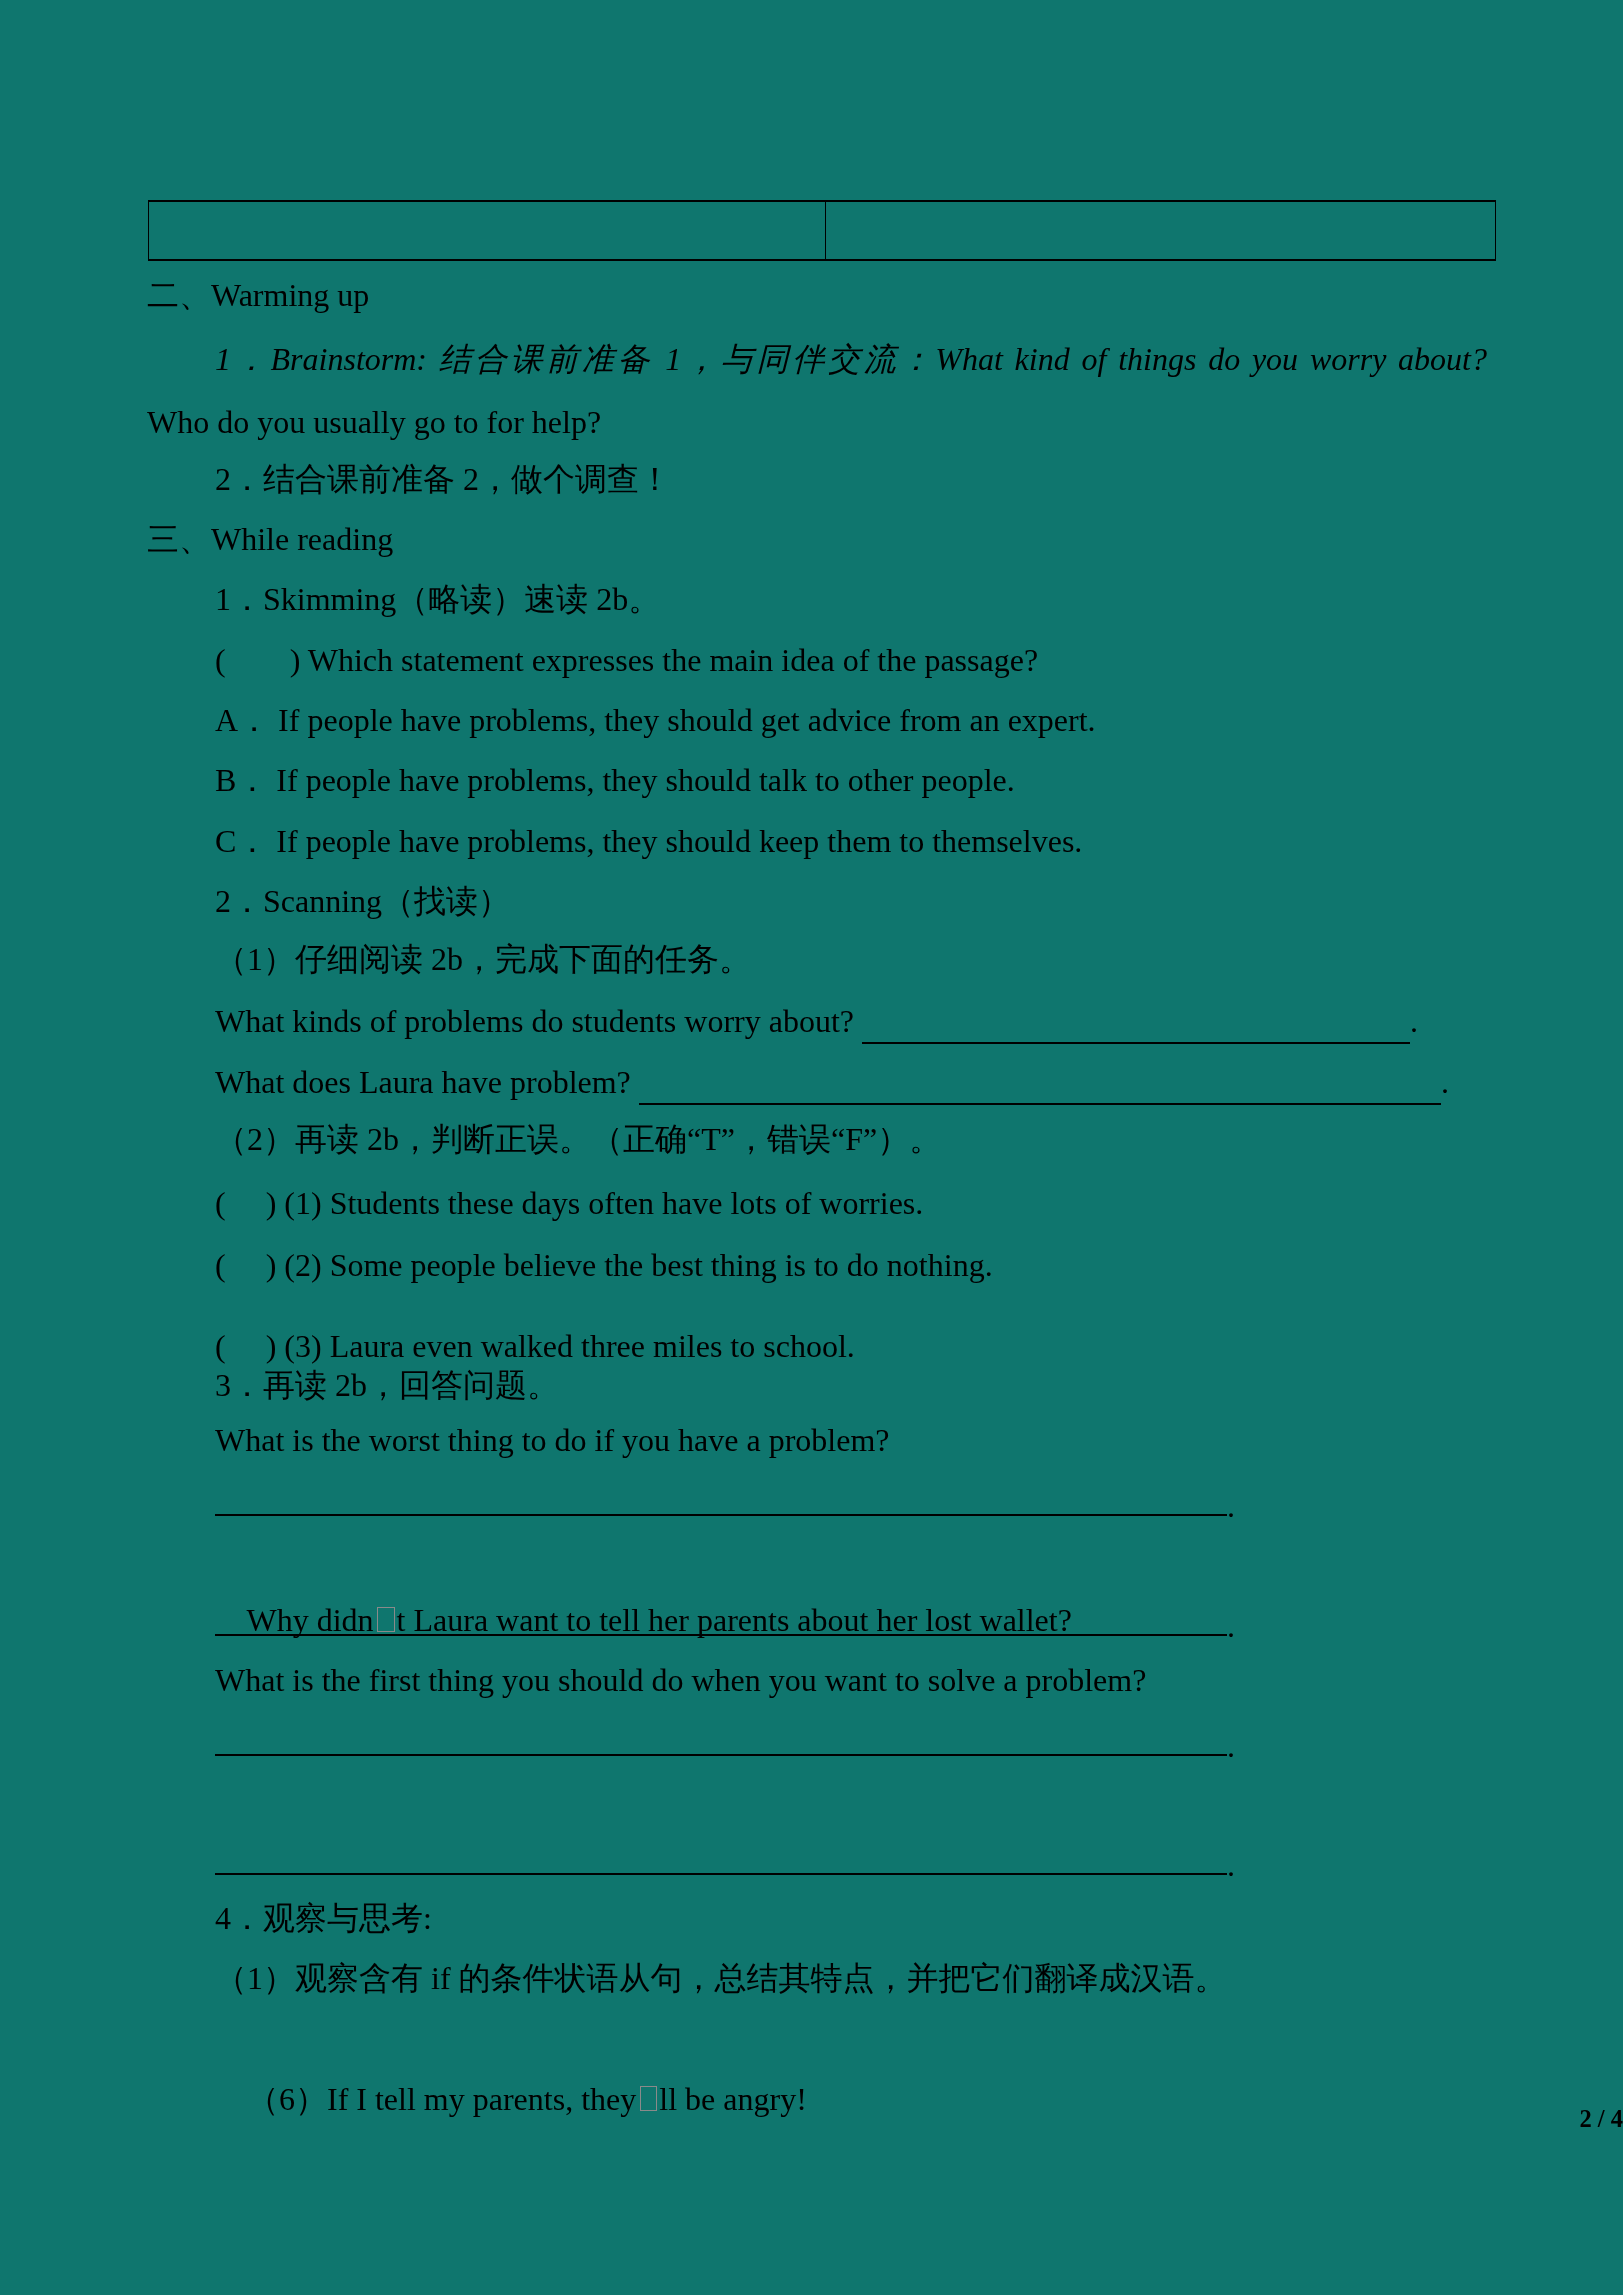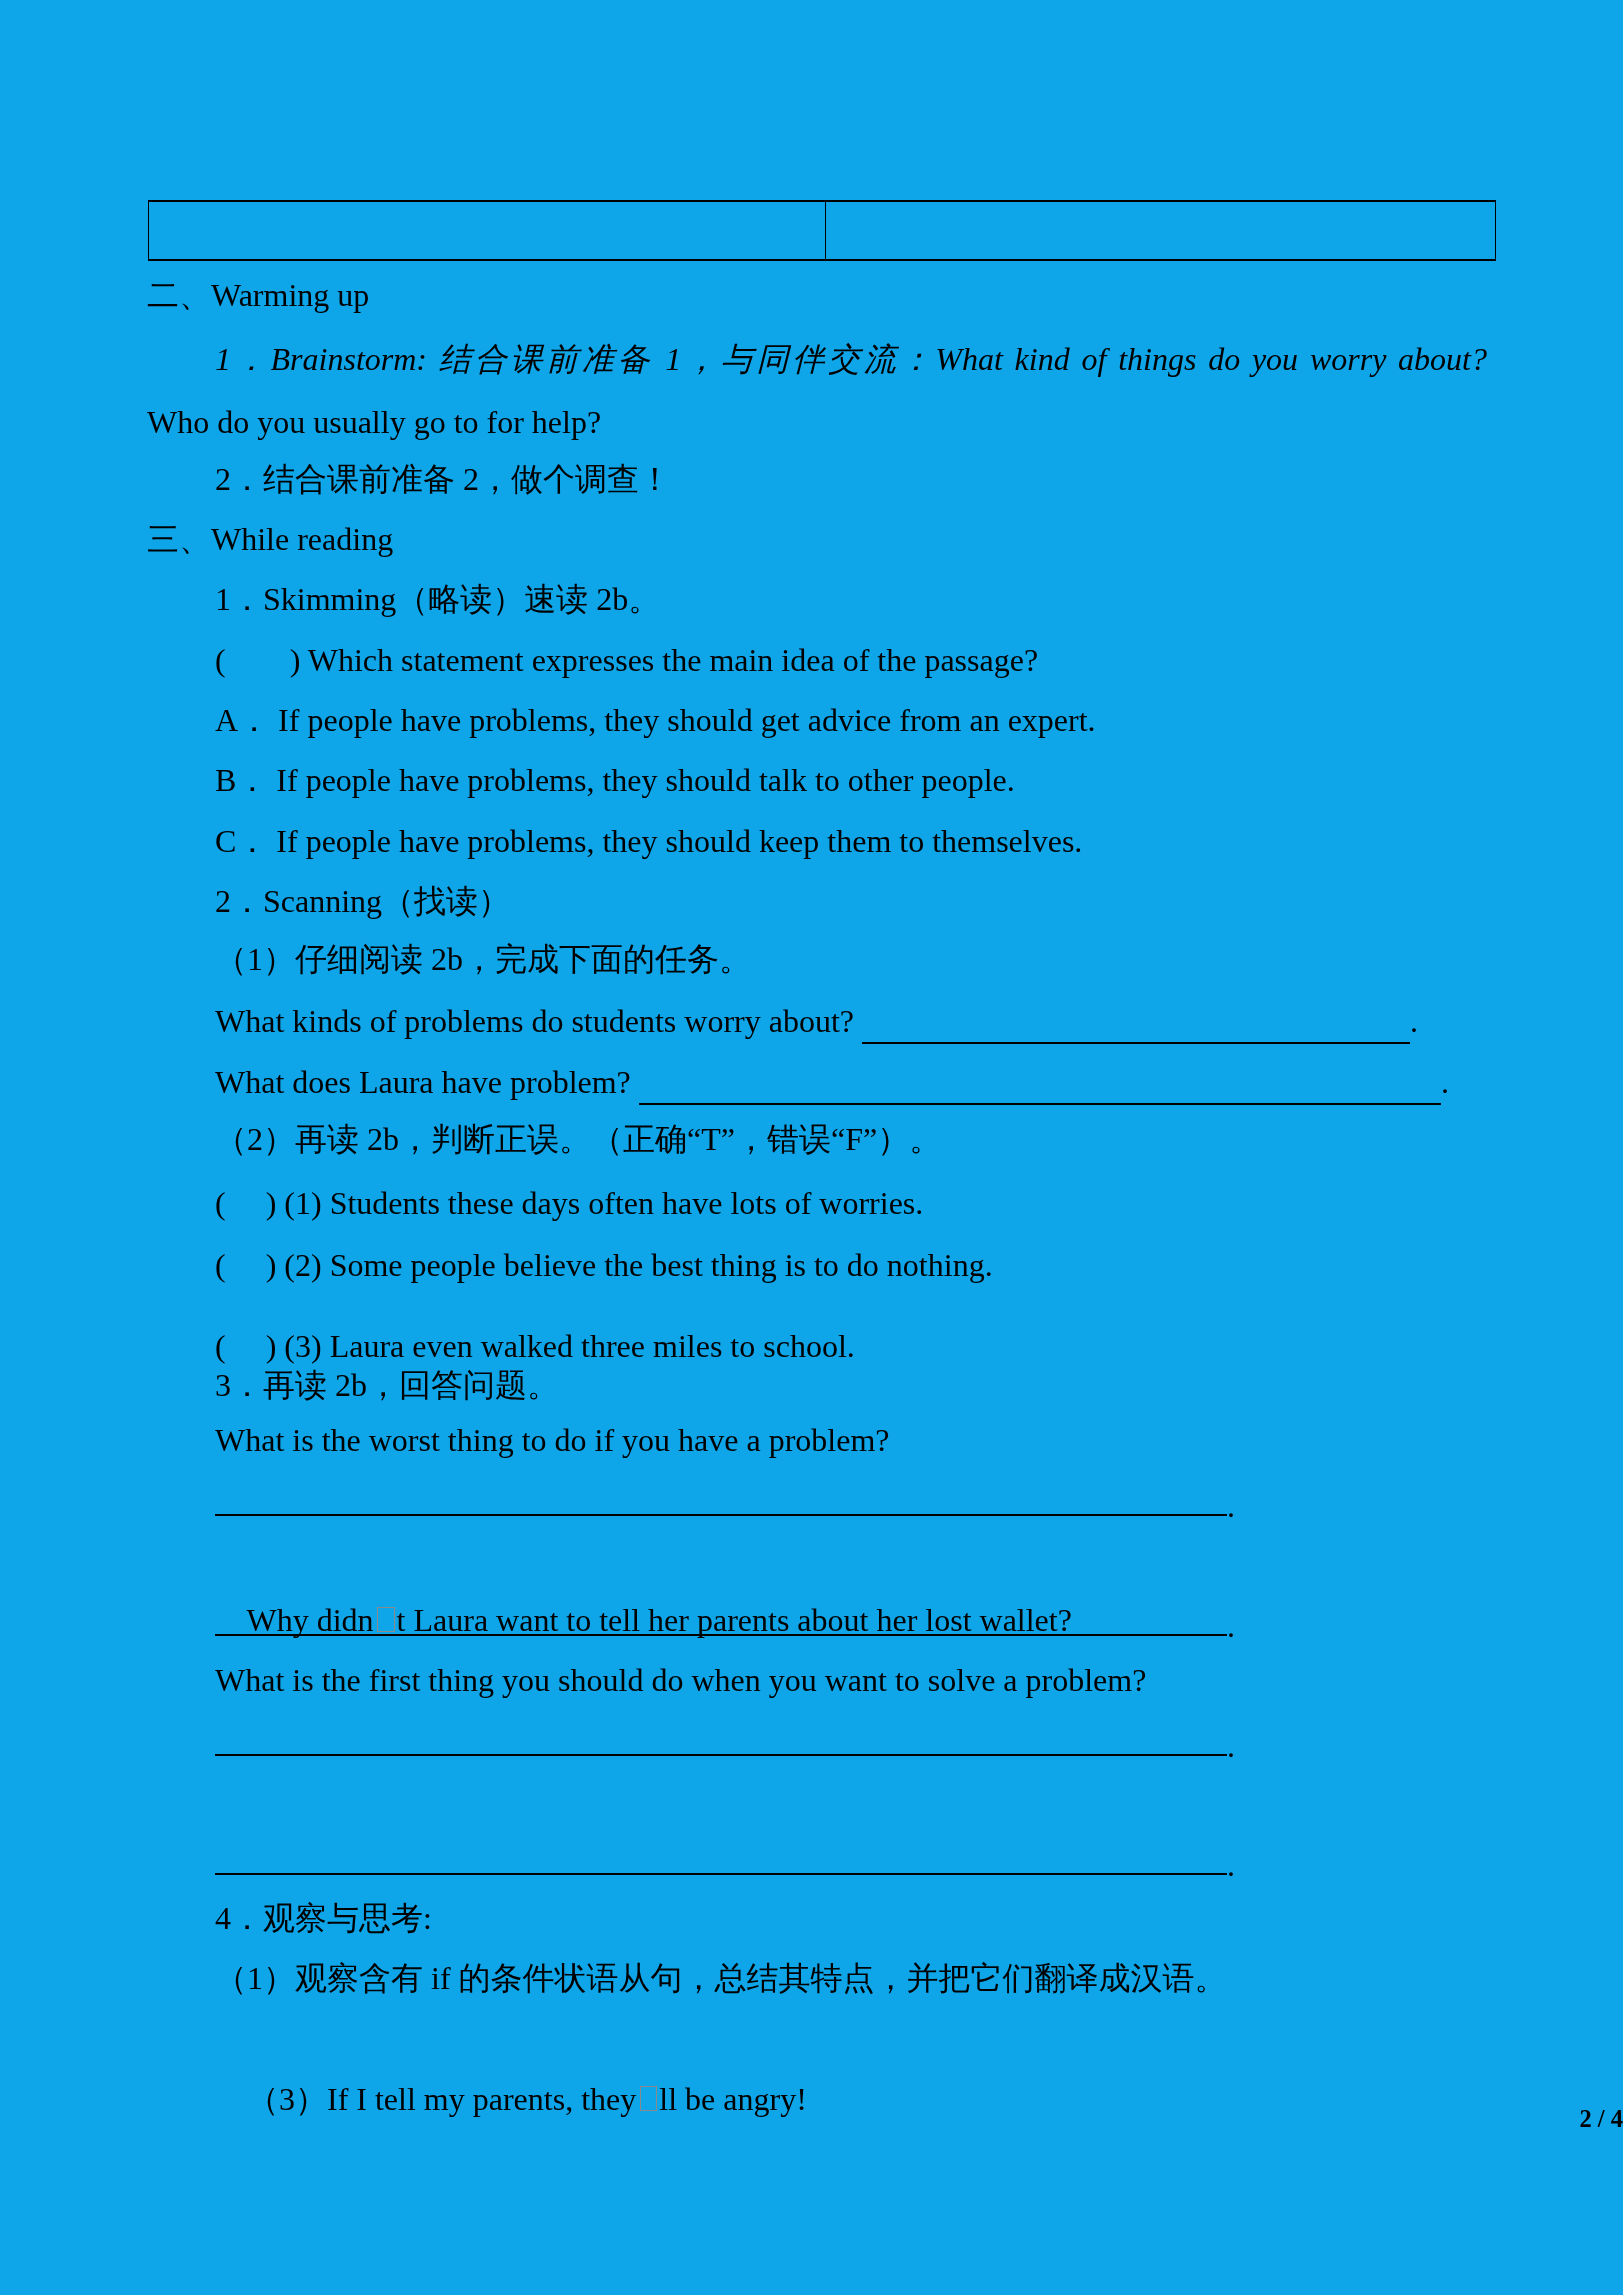--- a/index.html
+++ b/index.html
@@ -1,20 +1,20 @@
 <!DOCTYPE html>
 <html style="font-size:11px"><head>
 <meta charset="utf-8">
 <style>
   html,body{margin:0;padding:0;background:#888;}
   .page{
     position:relative;
     width:1623px;height:2295px;
     margin:0 auto;
-    background:#0ea5e9;
+    background:#0f766e;
     font-family:"Liberation Serif","DejaVu Serif",serif;
     color:#000;
     overflow:hidden;
   }
   .line{
     position:absolute;
     left:147px;
     width:1340px;
     font-size:32px;
     line-height:61px;
@@ -152,19 +152,19 @@
   </div>
 
   <div class="blankline" style="top:1830px">
     <span class="rule"></span>
       <span class="bdot">.</span>
   </div>
 
   <div class="line ind" style="top:1888px">4．观察与思考:</div>
   <div class="line ind" style="top:1948px">（1）观察含有 if 的条件状语从句，总结其特点，并把它们翻译成汉语。</div>
   <div class="line ind" style="top:2008px">
-    <span>（3）If I tell my parents, they</span><span class="tofu"></span><span>ll be angry!</span>
+    <span>（6）If I tell my parents, they</span><span class="tofu"></span><span>ll be angry!</span>
   </div>
 
   <div class="footer">2 / 4</div>
 
 </div>
 
 
 </body></html>

